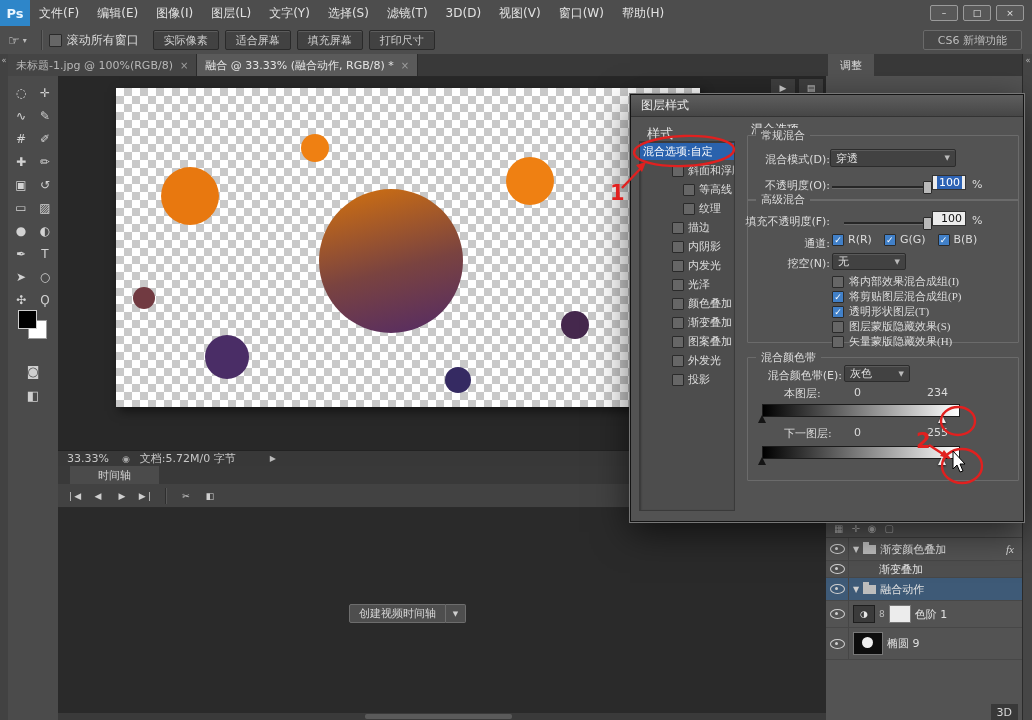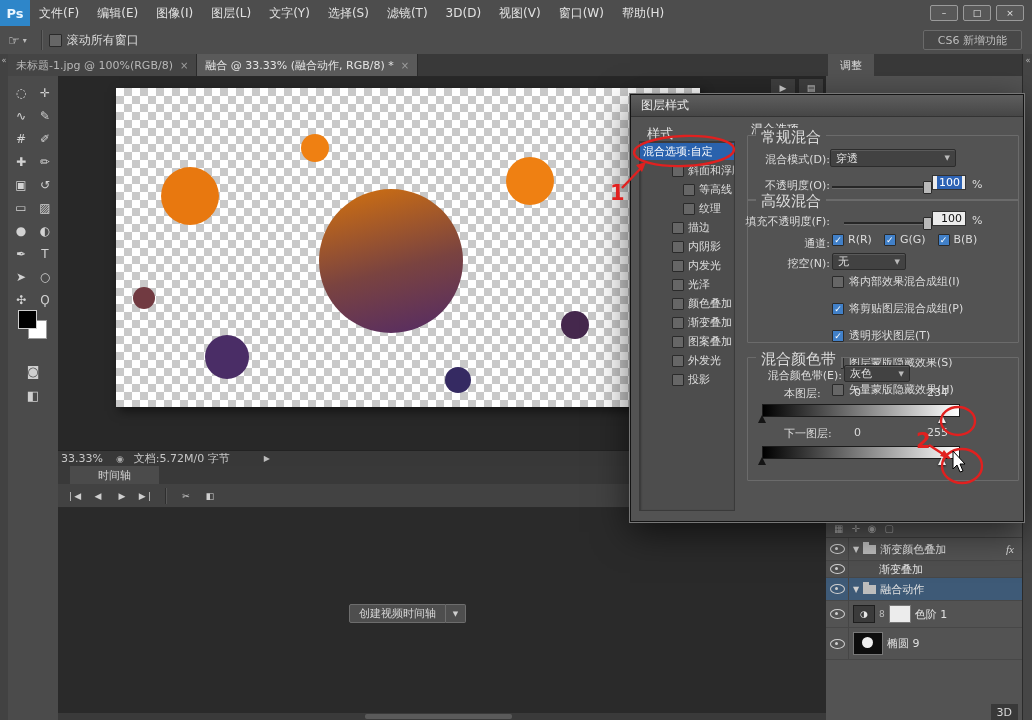--- a/index.html
+++ b/index.html
@@ -41,21 +41,21 @@
   .doc-tab.active{background:#5a5a5a;color:#e4e4e4;}
   .tab-close{font-size:10px;color:#9f9f9f;}
 
   
   #doc-area{position:absolute;left:58px;top:76px;width:768px;height:644px;background:#282828;}
   #canvas{position:absolute;left:58px;top:12px;width:584px;height:319px;background-color:#fff;
     background-image:linear-gradient(45deg,#c9c9c9 25%,transparent 25%,transparent 75%,#c9c9c9 75%),
                      linear-gradient(45deg,#c9c9c9 25%,transparent 25%,transparent 75%,#c9c9c9 75%);
     background-size:16px 16px;background-position:0 0,8px 8px;box-shadow:3px 4px 10px rgba(0,0,0,.55);overflow:hidden;}
   .circle{position:absolute;border-radius:50%;}
-  #statusbar{position:absolute;left:0;top:374px;width:768px;height:16px;background:#383838;border-top:1px solid #222;display:flex;align-items:center;gap:10px;font-size:11px;color:#c8c8c8;box-sizing:border-box;}
+  #statusbar{position:absolute;left:0;top:374px;width:768px;height:16px;background:#383838;border-top:1px solid #222;display:flex;align-items:center;gap:10px;font-size:11px;color:#c8c8c8;padding-left:6px;box-sizing:border-box;}
   #zoom-box{padding:0 3px;}
   #status-icon{font-size:9px;color:#aaa;}
   #status-flyout{font-size:8px;color:#bbb;margin-left:24px;}
   #tl-header{position:absolute;left:0;top:390px;width:768px;height:18px;background:#393939;display:flex;align-items:flex-end;}
   #tl-tab{height:18px;background:#4b4b4b;color:#cfcfcf;font-size:11px;display:flex;align-items:center;padding:0 28px;margin-left:12px;}
   #transport{position:absolute;left:0;top:408px;width:768px;height:24px;background:#424242;border-bottom:1px solid #2b2b2b;display:flex;align-items:center;gap:4px;padding-left:6px;box-sizing:border-box;}
   .tp-btn{min-width:20px;height:18px;display:flex;align-items:center;justify-content:center;color:#cfcfcf;font-size:9px;}
   .tp-div{width:1px;height:16px;background:#2e2e2e;border-right:1px solid #575757;margin:0 5px;}
   #tl-content{position:absolute;left:0;top:432px;width:768px;height:205px;background:#2a2a2a;}
   #create-group{position:absolute;left:291px;top:96px;display:flex;}
@@ -99,36 +99,36 @@
   #dialog{position:absolute;left:630px;top:94px;width:392px;height:426px;background:#535353;border:1px solid #141414;outline:1px solid #777;box-shadow:0 10px 34px rgba(0,0,0,.6);z-index:50;}
   #dlg-title{position:absolute;left:0;top:0;width:100%;height:22px;background:linear-gradient(#5e5e5e,#464646);border-bottom:1px solid #333;color:#e8e8e8;font-size:12px;display:flex;align-items:center;padding-left:10px;box-sizing:border-box;}
   #styles-header{position:absolute;left:16px;top:30px;font-size:13px;color:#e0e0e0;}
   #style-list{position:absolute;left:8px;top:46px;width:94px;height:368px;background:#4d4d4d;border:1px solid #3a3a3a;box-shadow:inset 1px 1px 2px rgba(0,0,0,.3);overflow:hidden;}
   .style-item{height:19px;display:flex;align-items:center;gap:4px;padding:0 3px;font-size:11px;color:#dcdcdc;white-space:nowrap;margin-left:29px;}
   .style-item .cb{width:10px;height:10px;}
   .style-item.selected{background:#2a62ad;color:#fff;height:17px;margin:1px 0;}
   .style-item.sub{padding-left:14px;}
   #sec-header{position:absolute;left:120px;top:26px;font-size:12px;color:#e4e4e4;}
   .grp{position:absolute;border:1px solid #6b6b6b;border-radius:1px;}
-  .legend{position:absolute;top:-8px;left:8px;background:#535353;padding:0 5px;font-size:15px;color:#dcdcdc;white-space:nowrap;}
+  .legend{position:absolute;top:-8px;left:8px;background:#535353;padding:0 5px;font-size:11px;color:#dcdcdc;white-space:nowrap;}
   .lbl{position:absolute;font-size:11px;color:#dcdcdc;white-space:nowrap;}
   .dropdown{position:absolute;background:#424242;border:1px solid #2c2c2c;border-radius:2px;color:#ddd;font-size:11px;display:flex;align-items:center;padding:0 5px;box-sizing:border-box;box-shadow:inset 0 1px 0 #5a5a5a;}
   .dd-arrow{margin-left:auto;font-size:7px;color:#bbb;}
   .track{position:absolute;height:2px;background:#262626;border-bottom:1px solid #6a6a6a;}
   .knob{position:absolute;right:-2px;top:-5px;width:7px;height:11px;background:#b9b9b9;border:1px solid #2a2a2a;border-radius:1px;}
   .valbox{position:absolute;height:15px;background:#ececec;border:1px solid #333;font-size:11px;color:#111;display:flex;align-items:center;justify-content:flex-end;padding:0 3px;box-sizing:border-box;}
   .valbox.sel span{background:#2e63b4;color:#fff;padding:0 2px;}
   .unit{position:absolute;font-size:11px;color:#dcdcdc;}
   #grp-general{left:116px;top:40px;width:270px;height:64px;}
   #grp-adv{left:116px;top:104px;width:270px;height:142px;}
   #grp-blendif{left:116px;top:262px;width:270px;height:122px;}
   #channel-checks{position:absolute;left:84px;top:33px;display:flex;gap:12px;}
   .chan{display:flex;align-items:center;gap:4px;font-size:11px;color:#dcdcdc;}
   .chan .cb{width:10px;height:10px;}
-  #adv-options{position:absolute;left:84px;top:74px;display:flex;flex-direction:column;gap:12px;}
+  #adv-options{position:absolute;left:84px;top:74px;display:flex;flex-direction:column;gap:0;font-family:Liberation Serif, serif;}
   .adv-opt{display:flex;align-items:center;gap:5px;font-size:11px;color:#dcdcdc;white-space:nowrap;}
   .adv-opt .cb{width:10px;height:10px;}
   .gradbar{position:absolute;height:11px;background:linear-gradient(to right,#000,#fff);border:1px solid #1c1c1c;}
   .tri{position:absolute;width:0;height:0;border-left:4px solid transparent;border-right:4px solid transparent;border-bottom:8px solid #151515;}
   .tri.w{border-bottom-color:#f2f2f2;filter:drop-shadow(0 1px 1px rgba(0,0,0,.7));}
   .minval{position:absolute;font-size:11px;color:#dcdcdc;}
   .maxval{position:absolute;width:50px;text-align:right;font-size:11px;color:#dcdcdc;}
 
   
   #annotations{position:absolute;left:0;top:0;width:1032px;height:720px;z-index:100;pointer-events:none;}
@@ -165,20 +165,26 @@
   <div id="optionsbar">
     <span id="tool-preview">
       <span>☞</span>
       <span style="font-size:8px;color:#bbb;">▾</span>
     </span>
     <span class="vdiv"></span>
     <span id="scroll-all">
       <span class="cb"></span>
       <span>滚动所有窗口</span>
     </span>
+    <div id="view-buttons">
+        <div class="opt-btn">实际像素</div>
+        <div class="opt-btn">适合屏幕</div>
+        <div class="opt-btn">填充屏幕</div>
+        <div class="opt-btn">打印尺寸</div>
+      </div>
     <div id="workspace">CS6 新增功能</div>
   </div>
 
   <div id="left-strip">«</div>
   <div id="toolbar">
     <div id="tool-grid">
         <div class="tool-cell">◌</div>
         <div class="tool-cell">✛</div>
         <div class="tool-cell">∿</div>
         <div class="tool-cell">✎</div>

